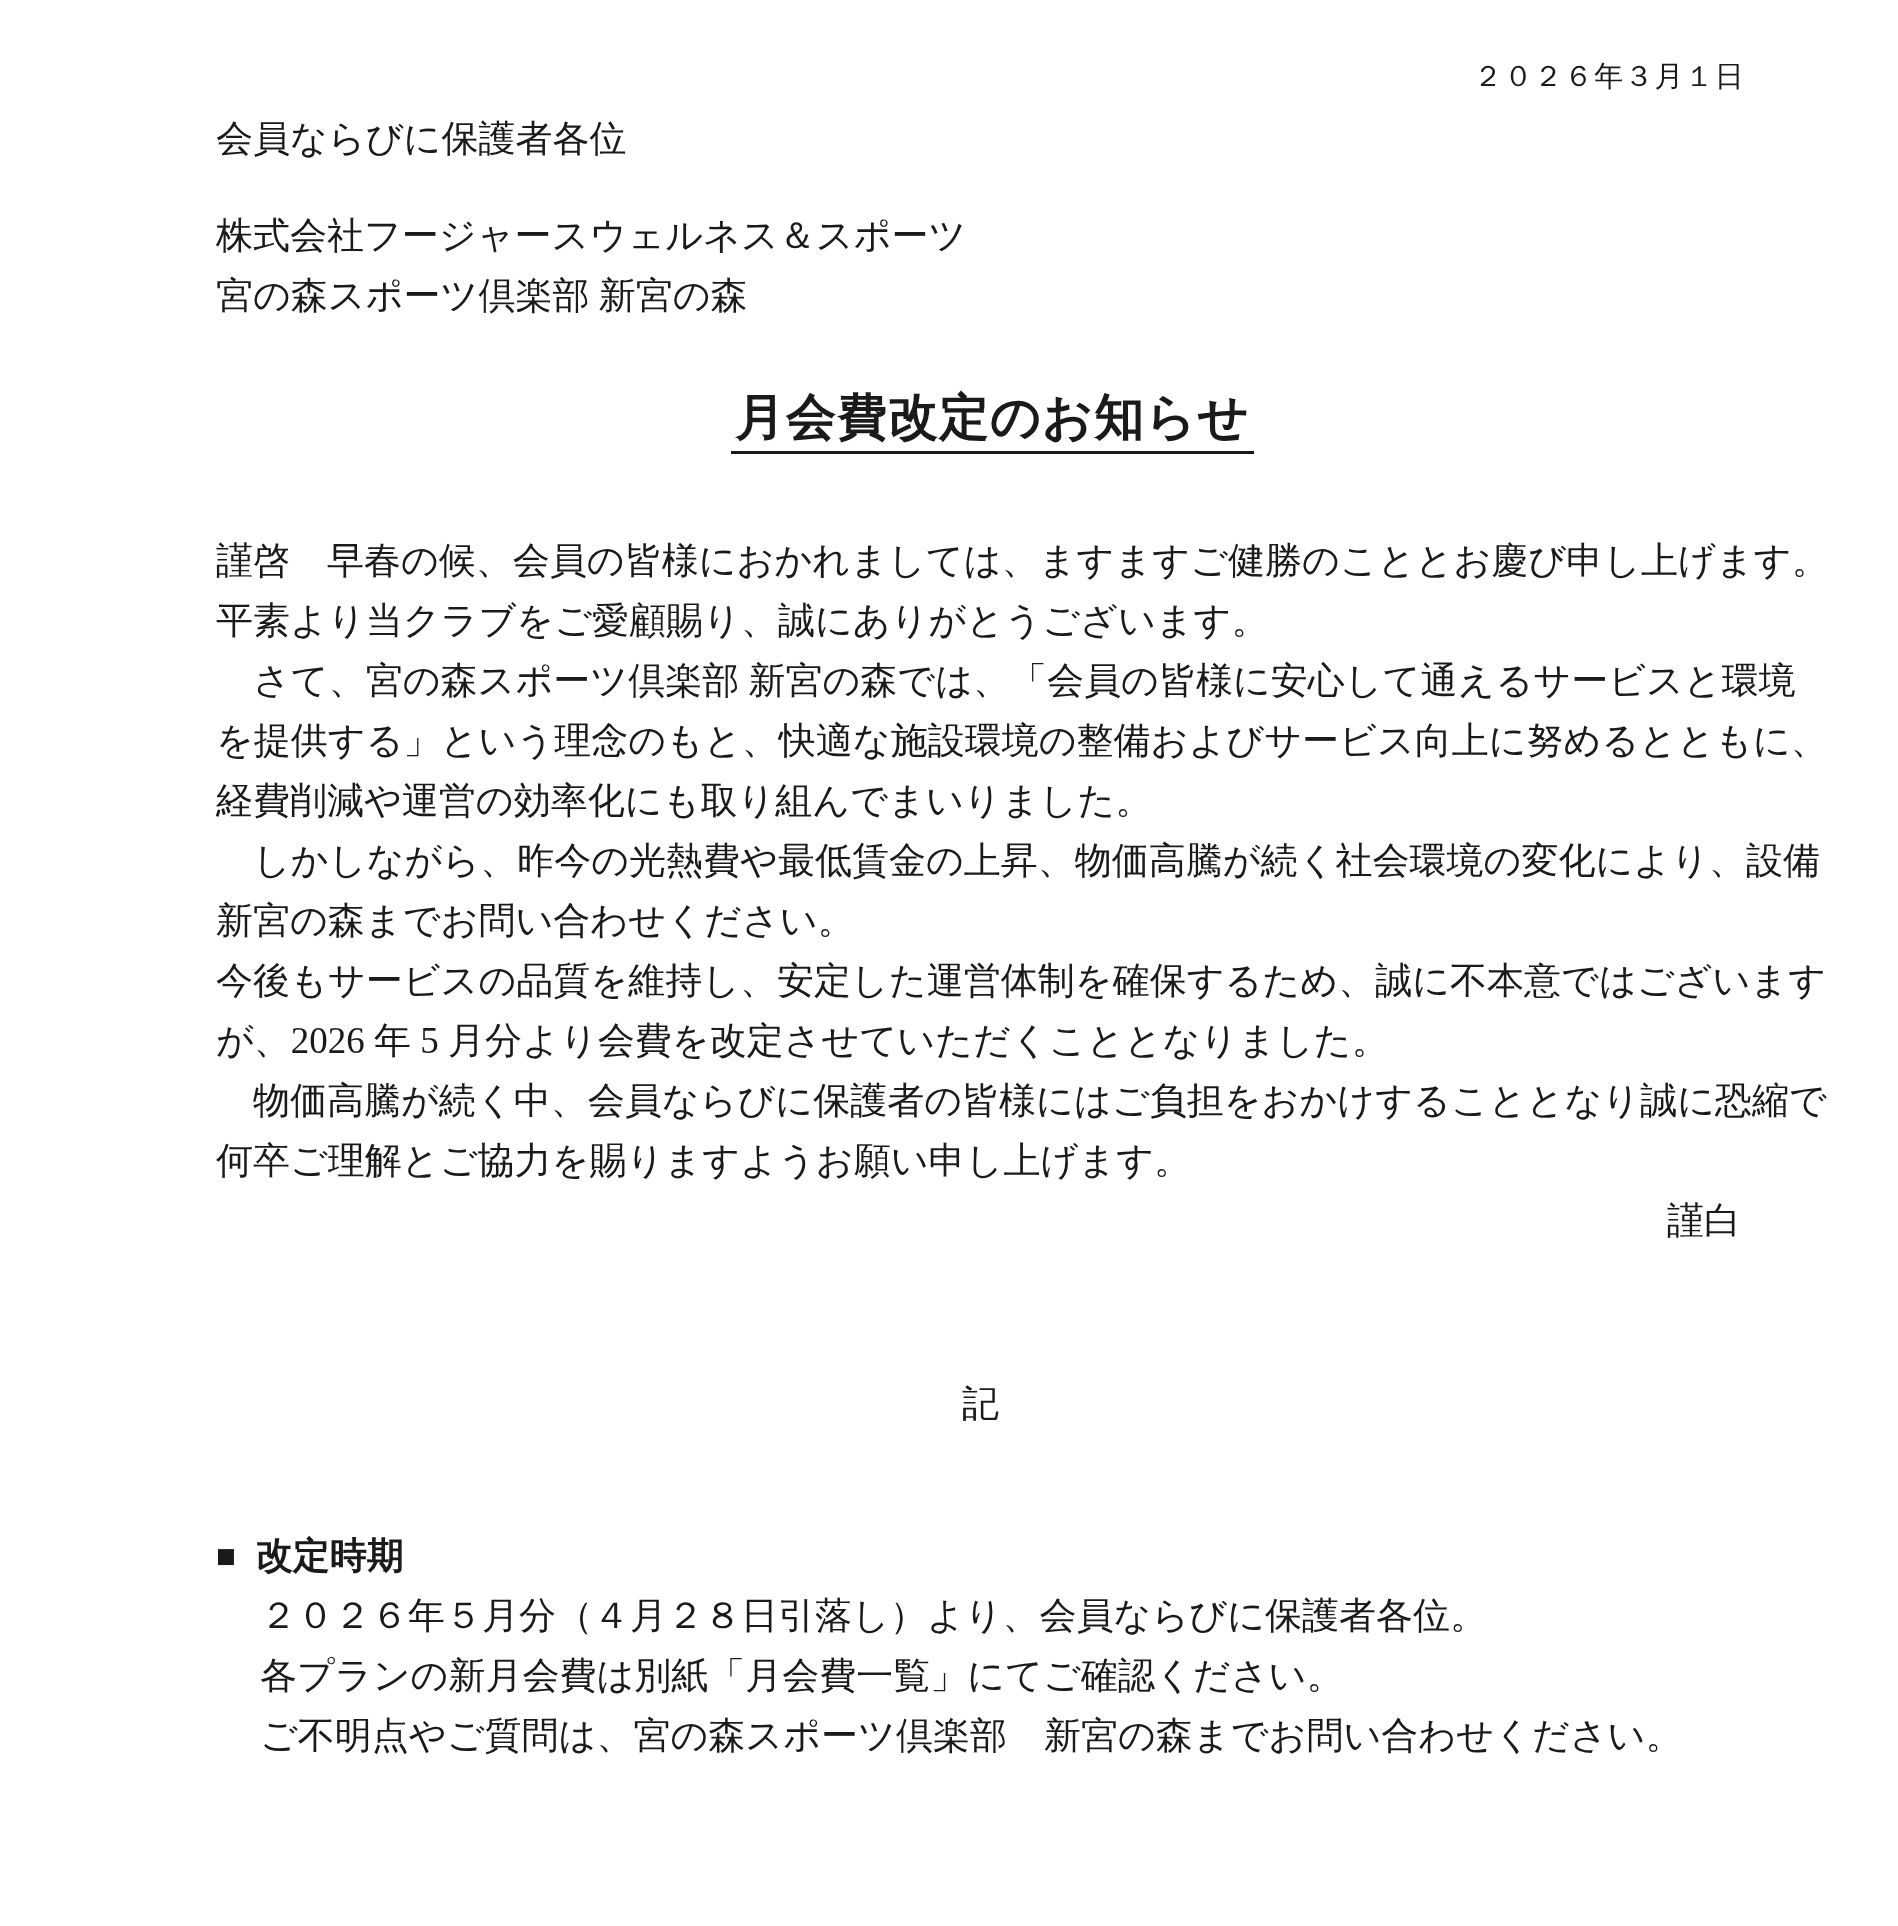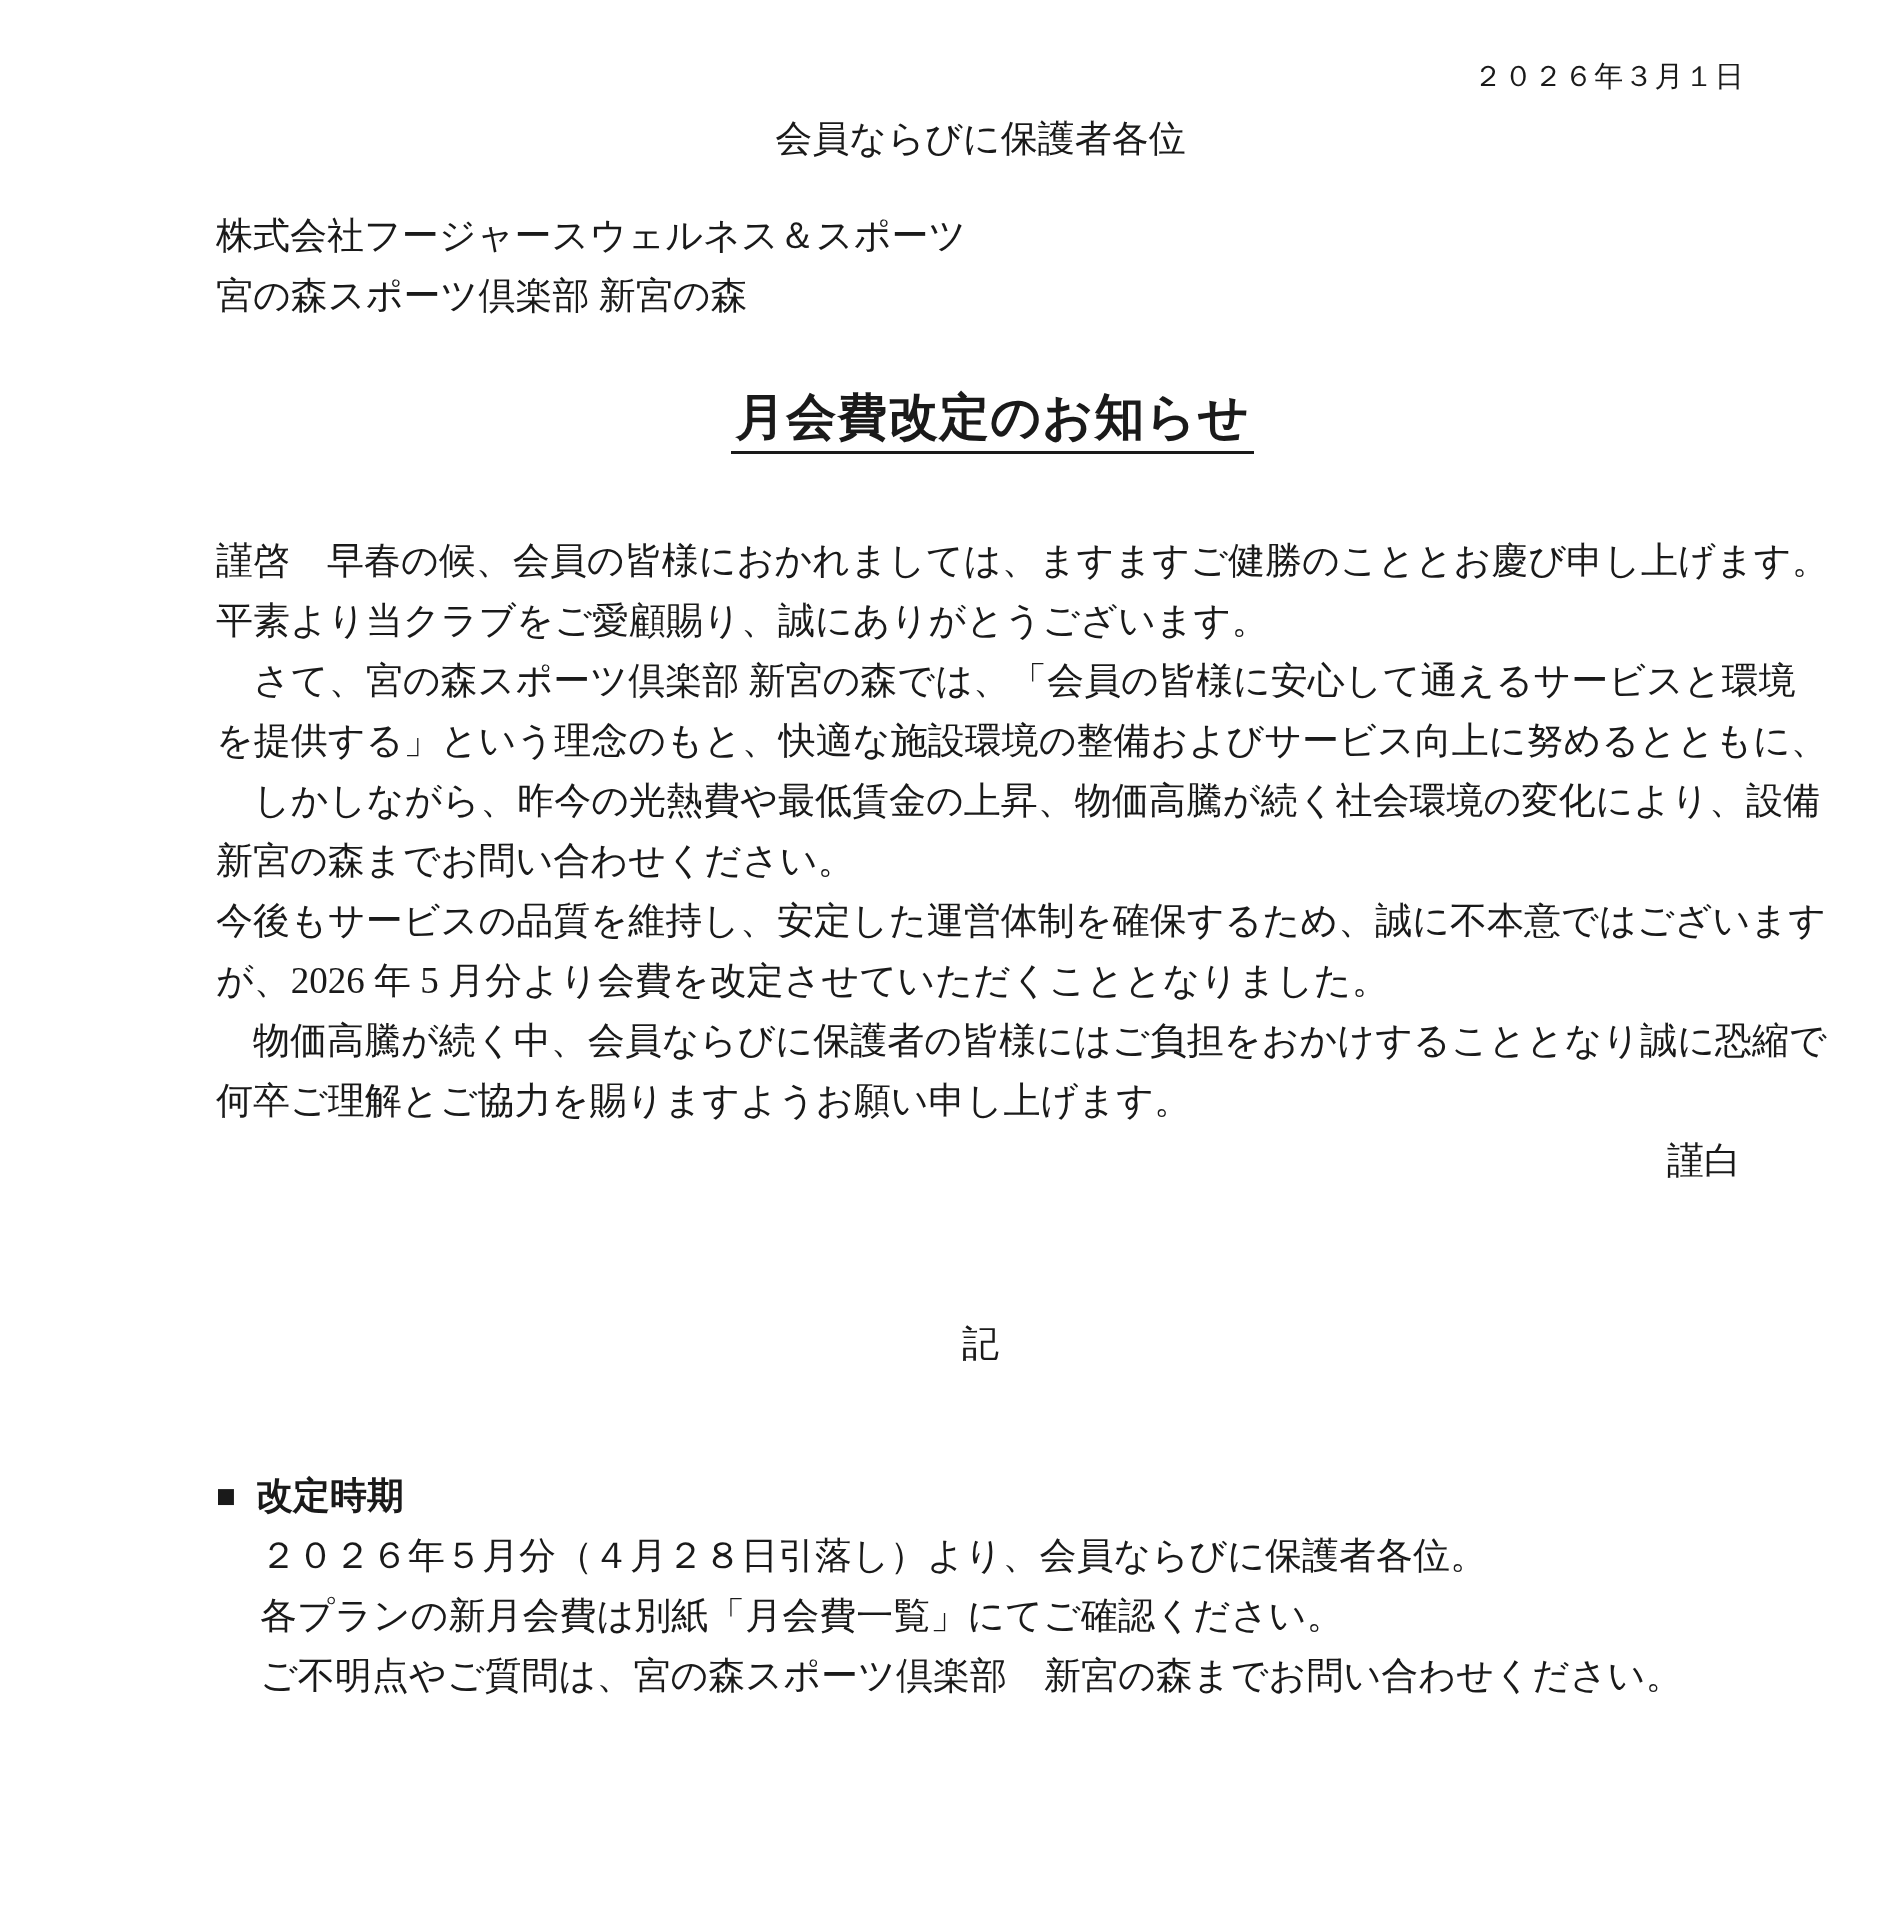--- a/index.html
+++ b/index.html
@@ -26,21 +26,20 @@
     white-space: pre;
   }
   .date-line {
     font-size: 29px;
     line-height: 60px;
     letter-spacing: 0.04em;
     text-align: right;
   }
   .addressee {
     margin-top: 3.1px;
-    text-align: center;
   }
   .sender-block {
     margin-top: 37px;
   }
   .doc-title-wrap {
     margin-top: 62px;
     text-align: center;
   }
   .doc-title {
     display: inline-block;
@@ -97,20 +96,21 @@
 
   <div class="doc-title-wrap">
     <span class="doc-title">月会費改定のお知らせ</span>
   </div>
 
   <div class="body-block">
     <div class="line">謹啓　早春の候、会員の皆様におかれましては、ますますご健勝のこととお慶び申し上げます。</div>
     <div class="line">平素より当クラブをご愛顧賜り、誠にありがとうございます。</div>
     <div class="line">　さて、宮の森スポーツ倶楽部 新宮の森では、「会員の皆様に安心して通えるサービスと環境</div>
     <div class="line">を提供する」という理念のもと、快適な施設環境の整備およびサービス向上に努めるとともに、</div>
+    <div class="line">経費削減や運営の効率化にも取り組んでまいりました。</div>
     <div class="line">　しかしながら、昨今の光熱費や最低賃金の上昇、物価高騰が続く社会環境の変化により、設備</div>
     <div class="line">新宮の森までお問い合わせください。</div>
     <div class="line">今後もサービスの品質を維持し、安定した運営体制を確保するため、誠に不本意ではございます</div>
     <div class="line">が、2026 年 5 月分より会費を改定させていただくこととなりました。</div>
     <div class="line">　物価高騰が続く中、会員ならびに保護者の皆様にはご負担をおかけすることとなり誠に恐縮で</div>
     <div class="line">何卒ご理解とご協力を賜りますようお願い申し上げます。</div>
     <div class="line closing-line">謹白</div>
   </div>
 
   <div class="line record-marker">記</div>

